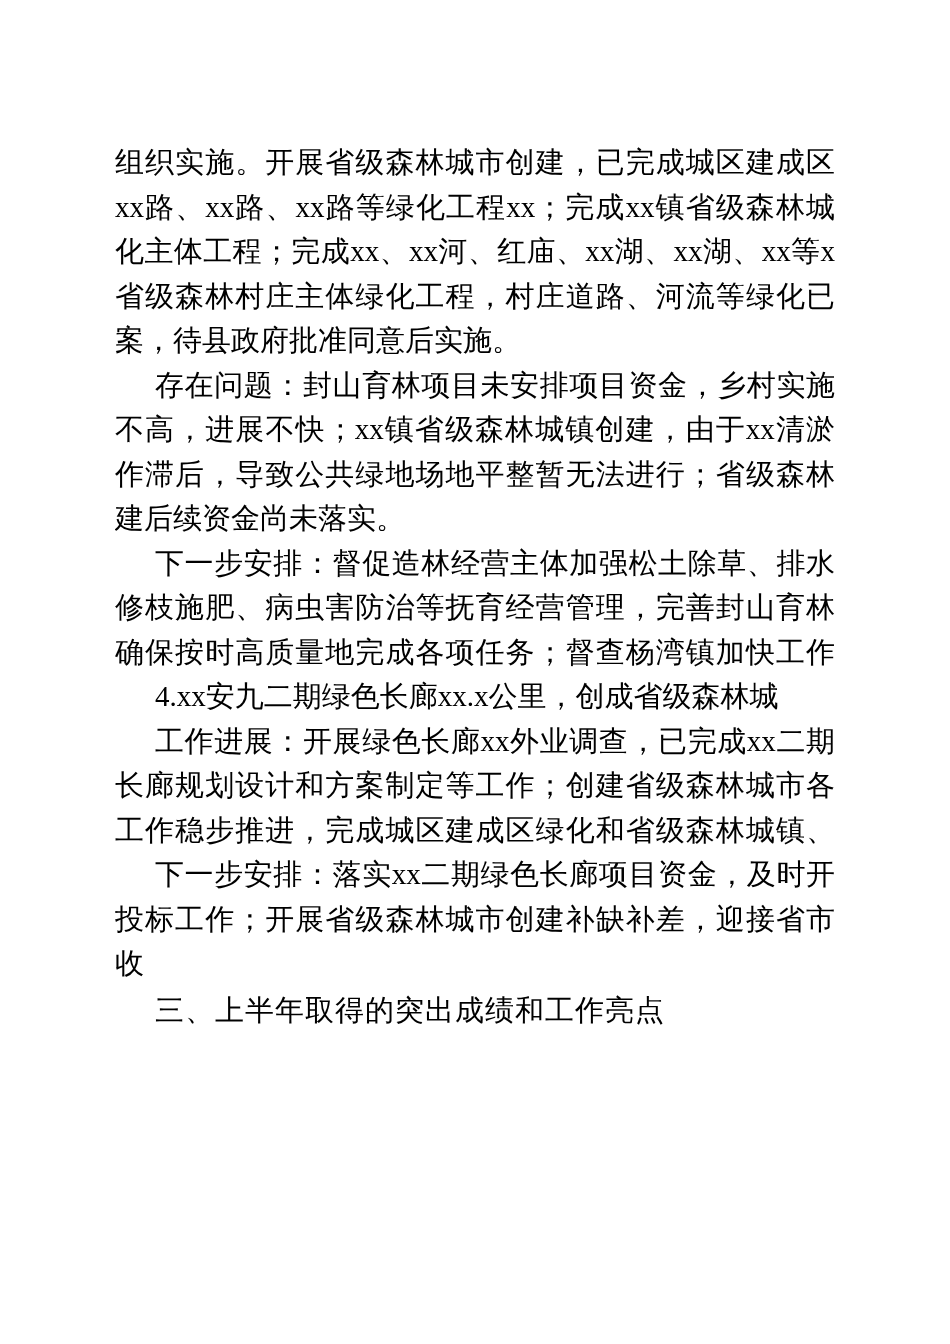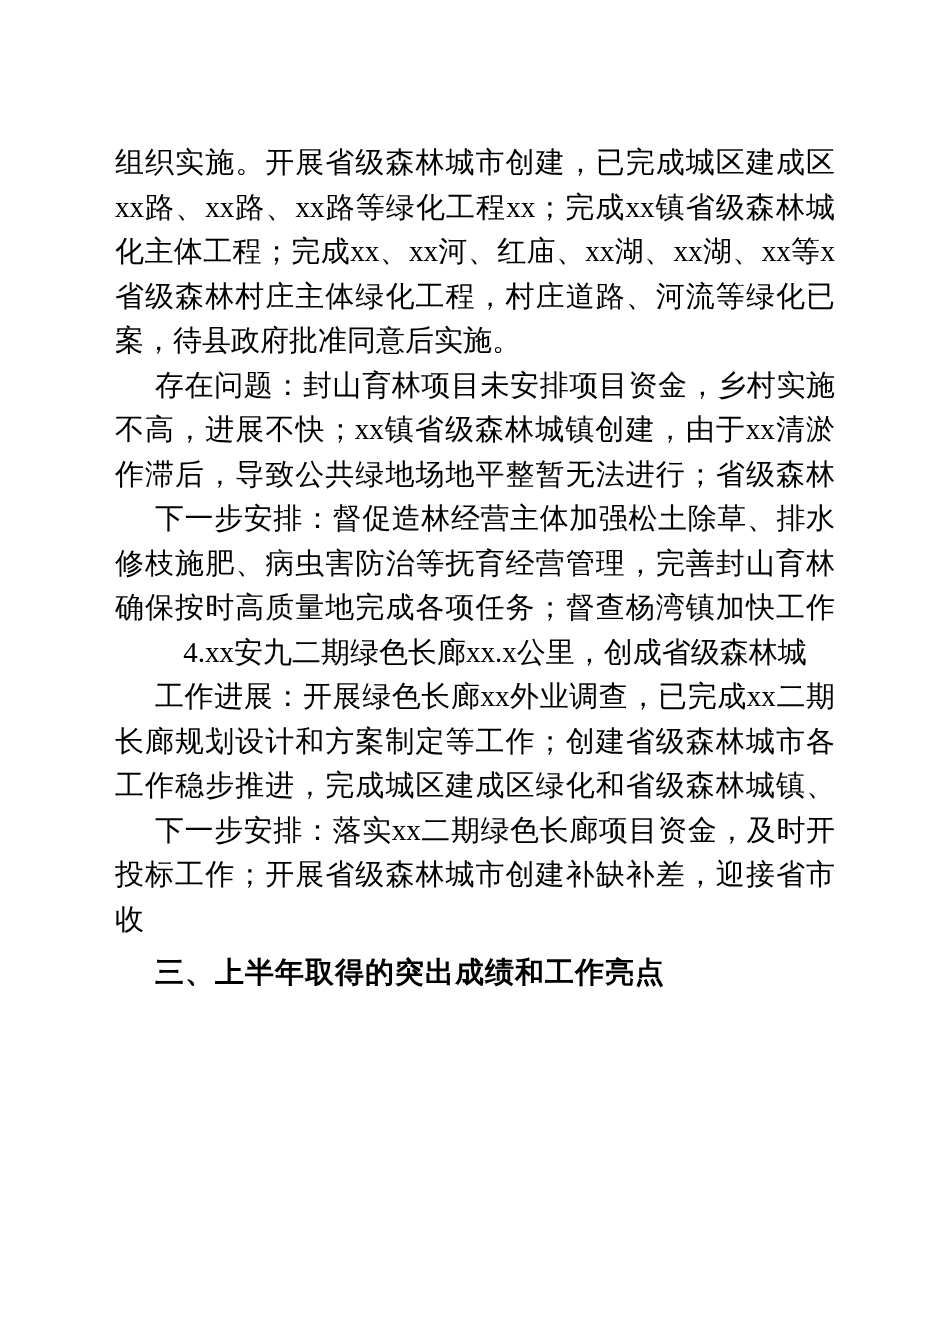--- a/index.html
+++ b/index.html
@@ -25,30 +25,30 @@
     line-height: 44.5px;
   }
   .line {
     height: 44.5px;
     overflow: hidden;
     white-space: normal;
     text-align: justify;
     text-align-last: justify;
   }
   .line.endline {
-    text-align: center;
+    text-align: left;
     text-align-last: left;
   }
   .line.indent {
     text-indent: 40px;
   }
   .line.headline {
     font-family: "Liberation Sans", "DejaVu Sans", sans-serif;
-    font-weight: 700;
-    margin-top: 9px;
+    font-weight: 400;
+    margin-top: 2px;
     letter-spacing: 1px;
   }
 </style>
 </head>
 <body>
 
 <div class="page">
   <div class="textblock">
 
     <div class="paragraph">
@@ -56,20 +56,21 @@
       <div class="line">xx路、xx路、xx路等绿化工程xx；完成xx镇省级森林城镇绿</div>
       <div class="line">化主体工程；完成xx、xx河、红庙、xx湖、xx湖、xx等x个</div>
       <div class="line">省级森林村庄主体绿化工程，村庄道路、河流等绿化已形成方</div>
       <div class="line endline">案，待县政府批准同意后实施。</div>
     </div>
 
     <div class="paragraph">
       <div class="line indent">存在问题：封山育林项目未安排项目资金，乡村实施积极性</div>
       <div class="line">不高，进展不快；xx镇省级森林城镇创建，由于xx清淤配套工</div>
       <div class="line">作滞后，导致公共绿地场地平整暂无法进行；省级森林村庄创</div>
+      <div class="line endline">建后续资金尚未落实。</div>
     </div>
 
     <div class="paragraph">
       <div class="line indent">下一步安排：督促造林经营主体加强松土除草、排水灌溉、</div>
       <div class="line">修枝施肥、病虫害防治等抚育经营管理，完善封山育林等措施，</div>
       <div class="line">确保按时高质量地完成各项任务；督查杨湾镇加快工作进度；</div>
     </div>
 
     <div class="paragraph">
       <div class="line endline indent">4.xx安九二期绿色长廊xx.x公里，创成省级森林城市。</div>

